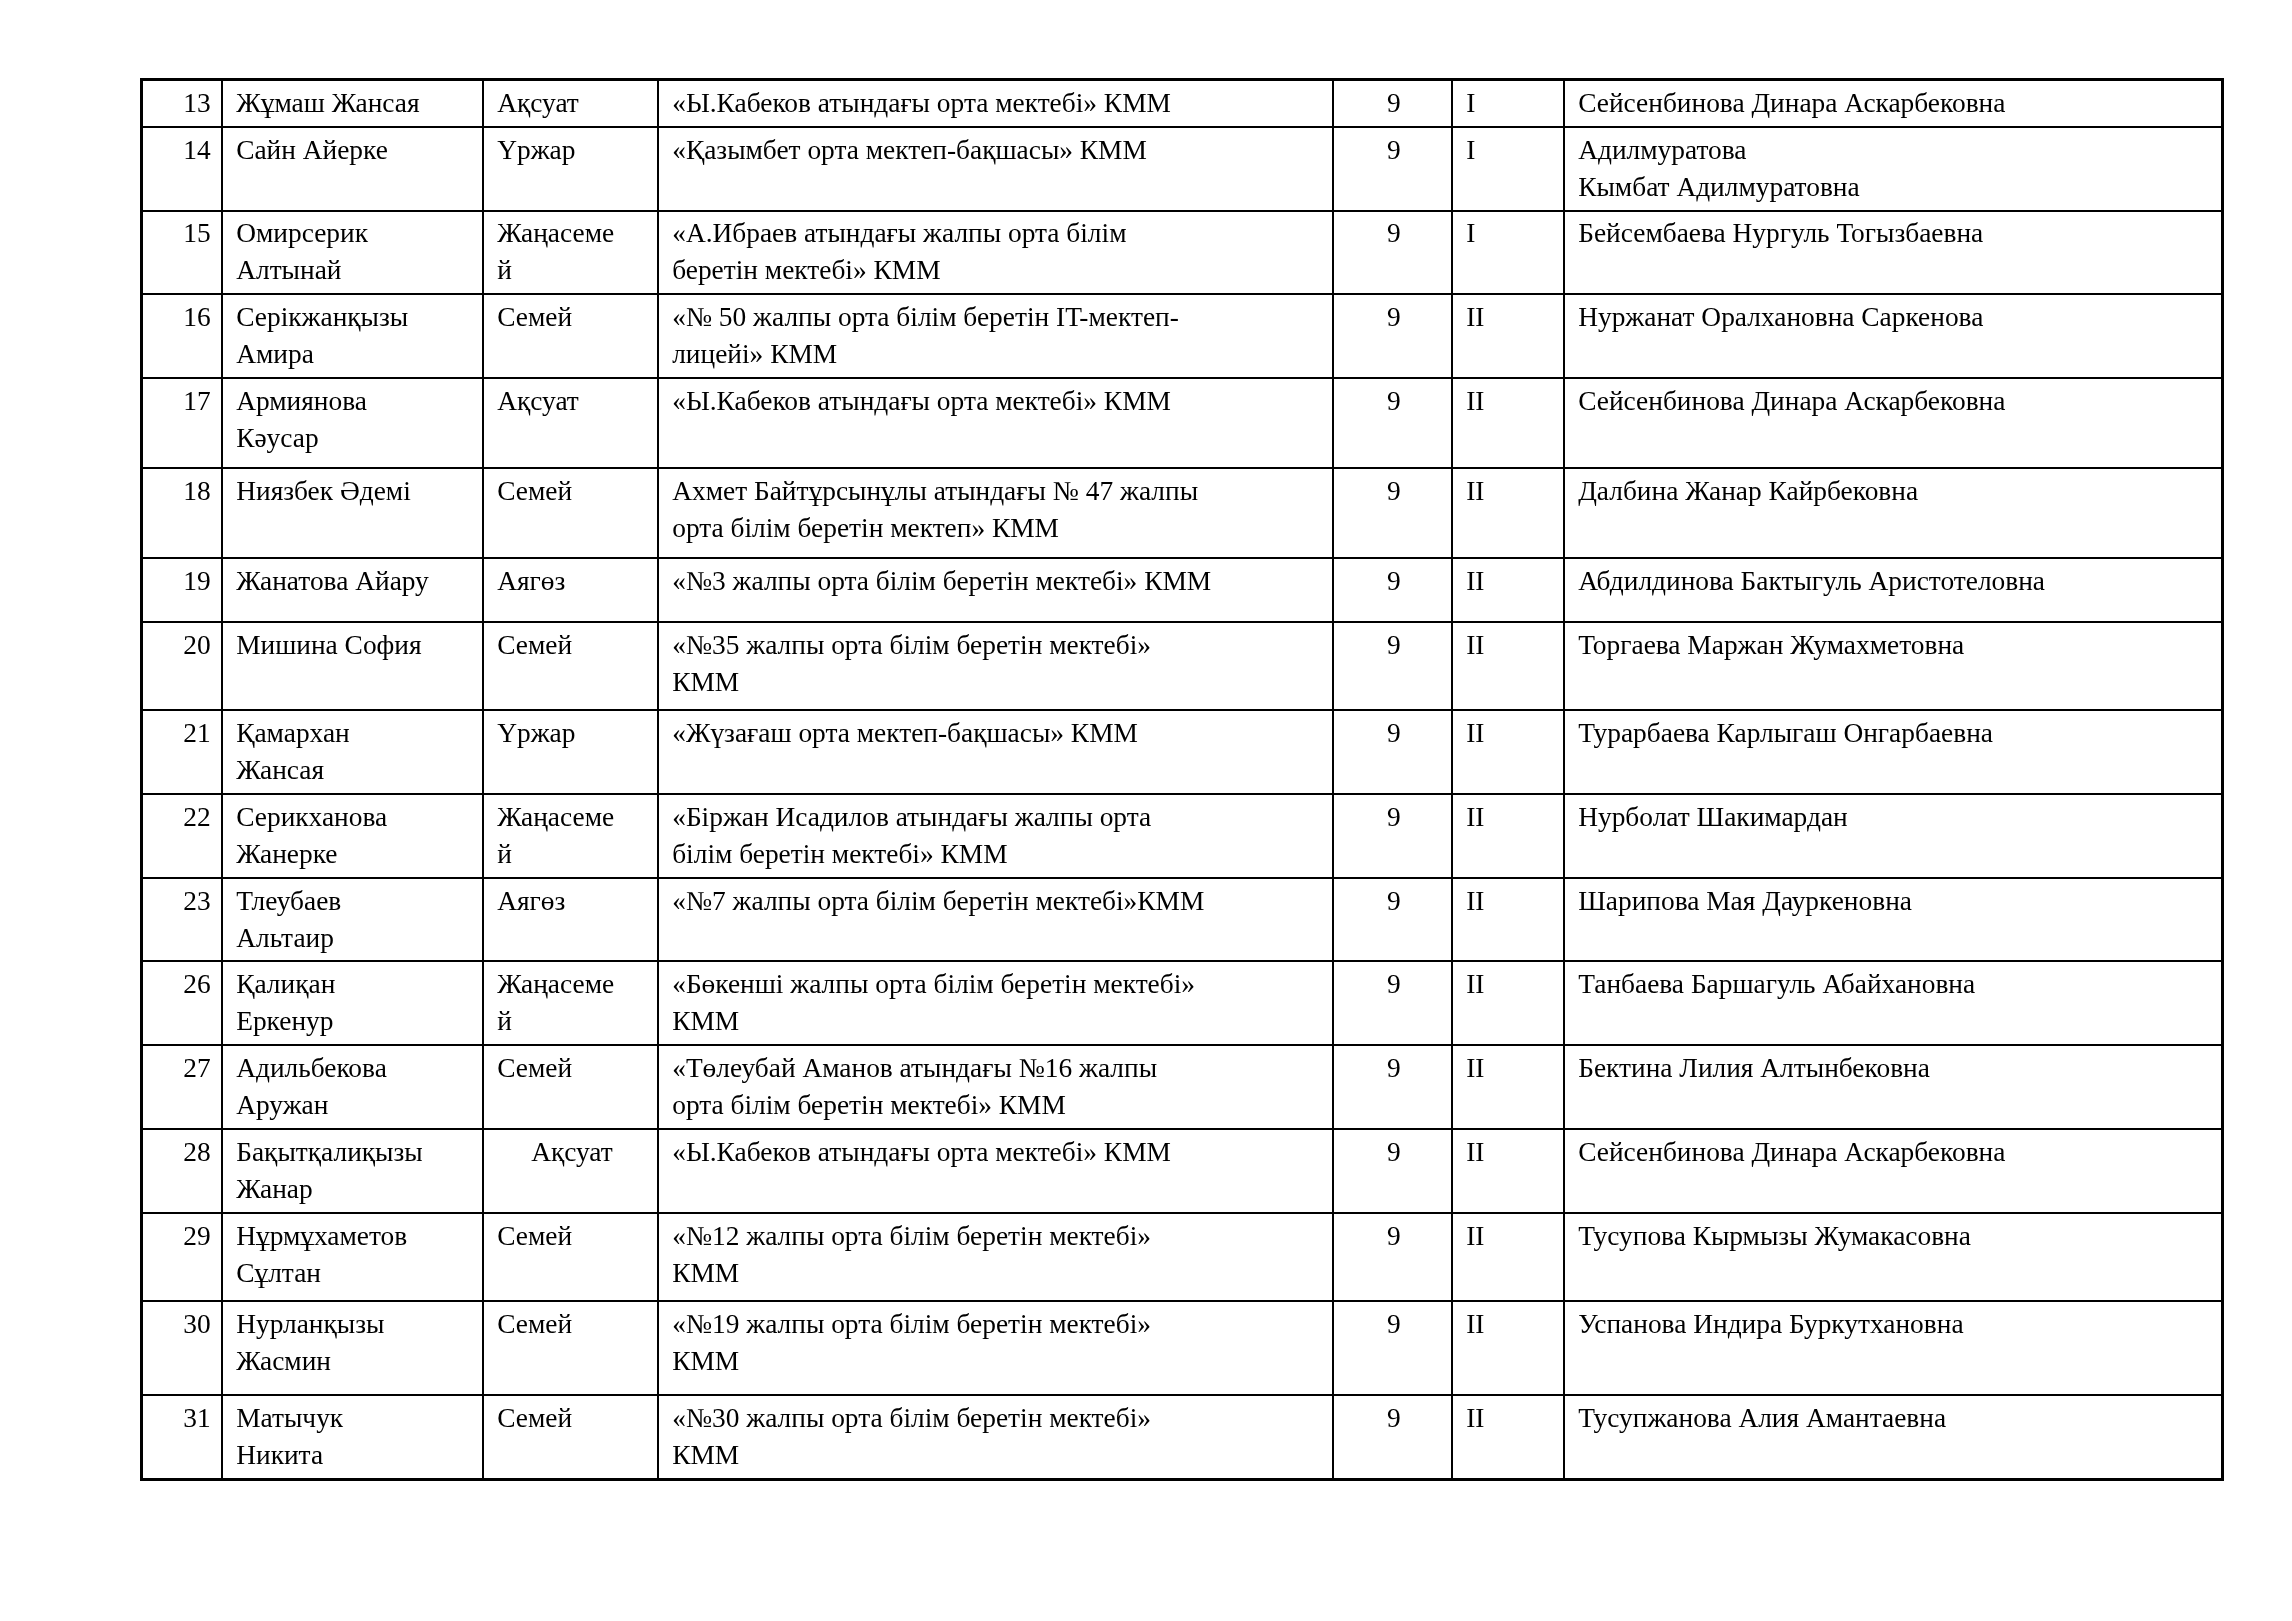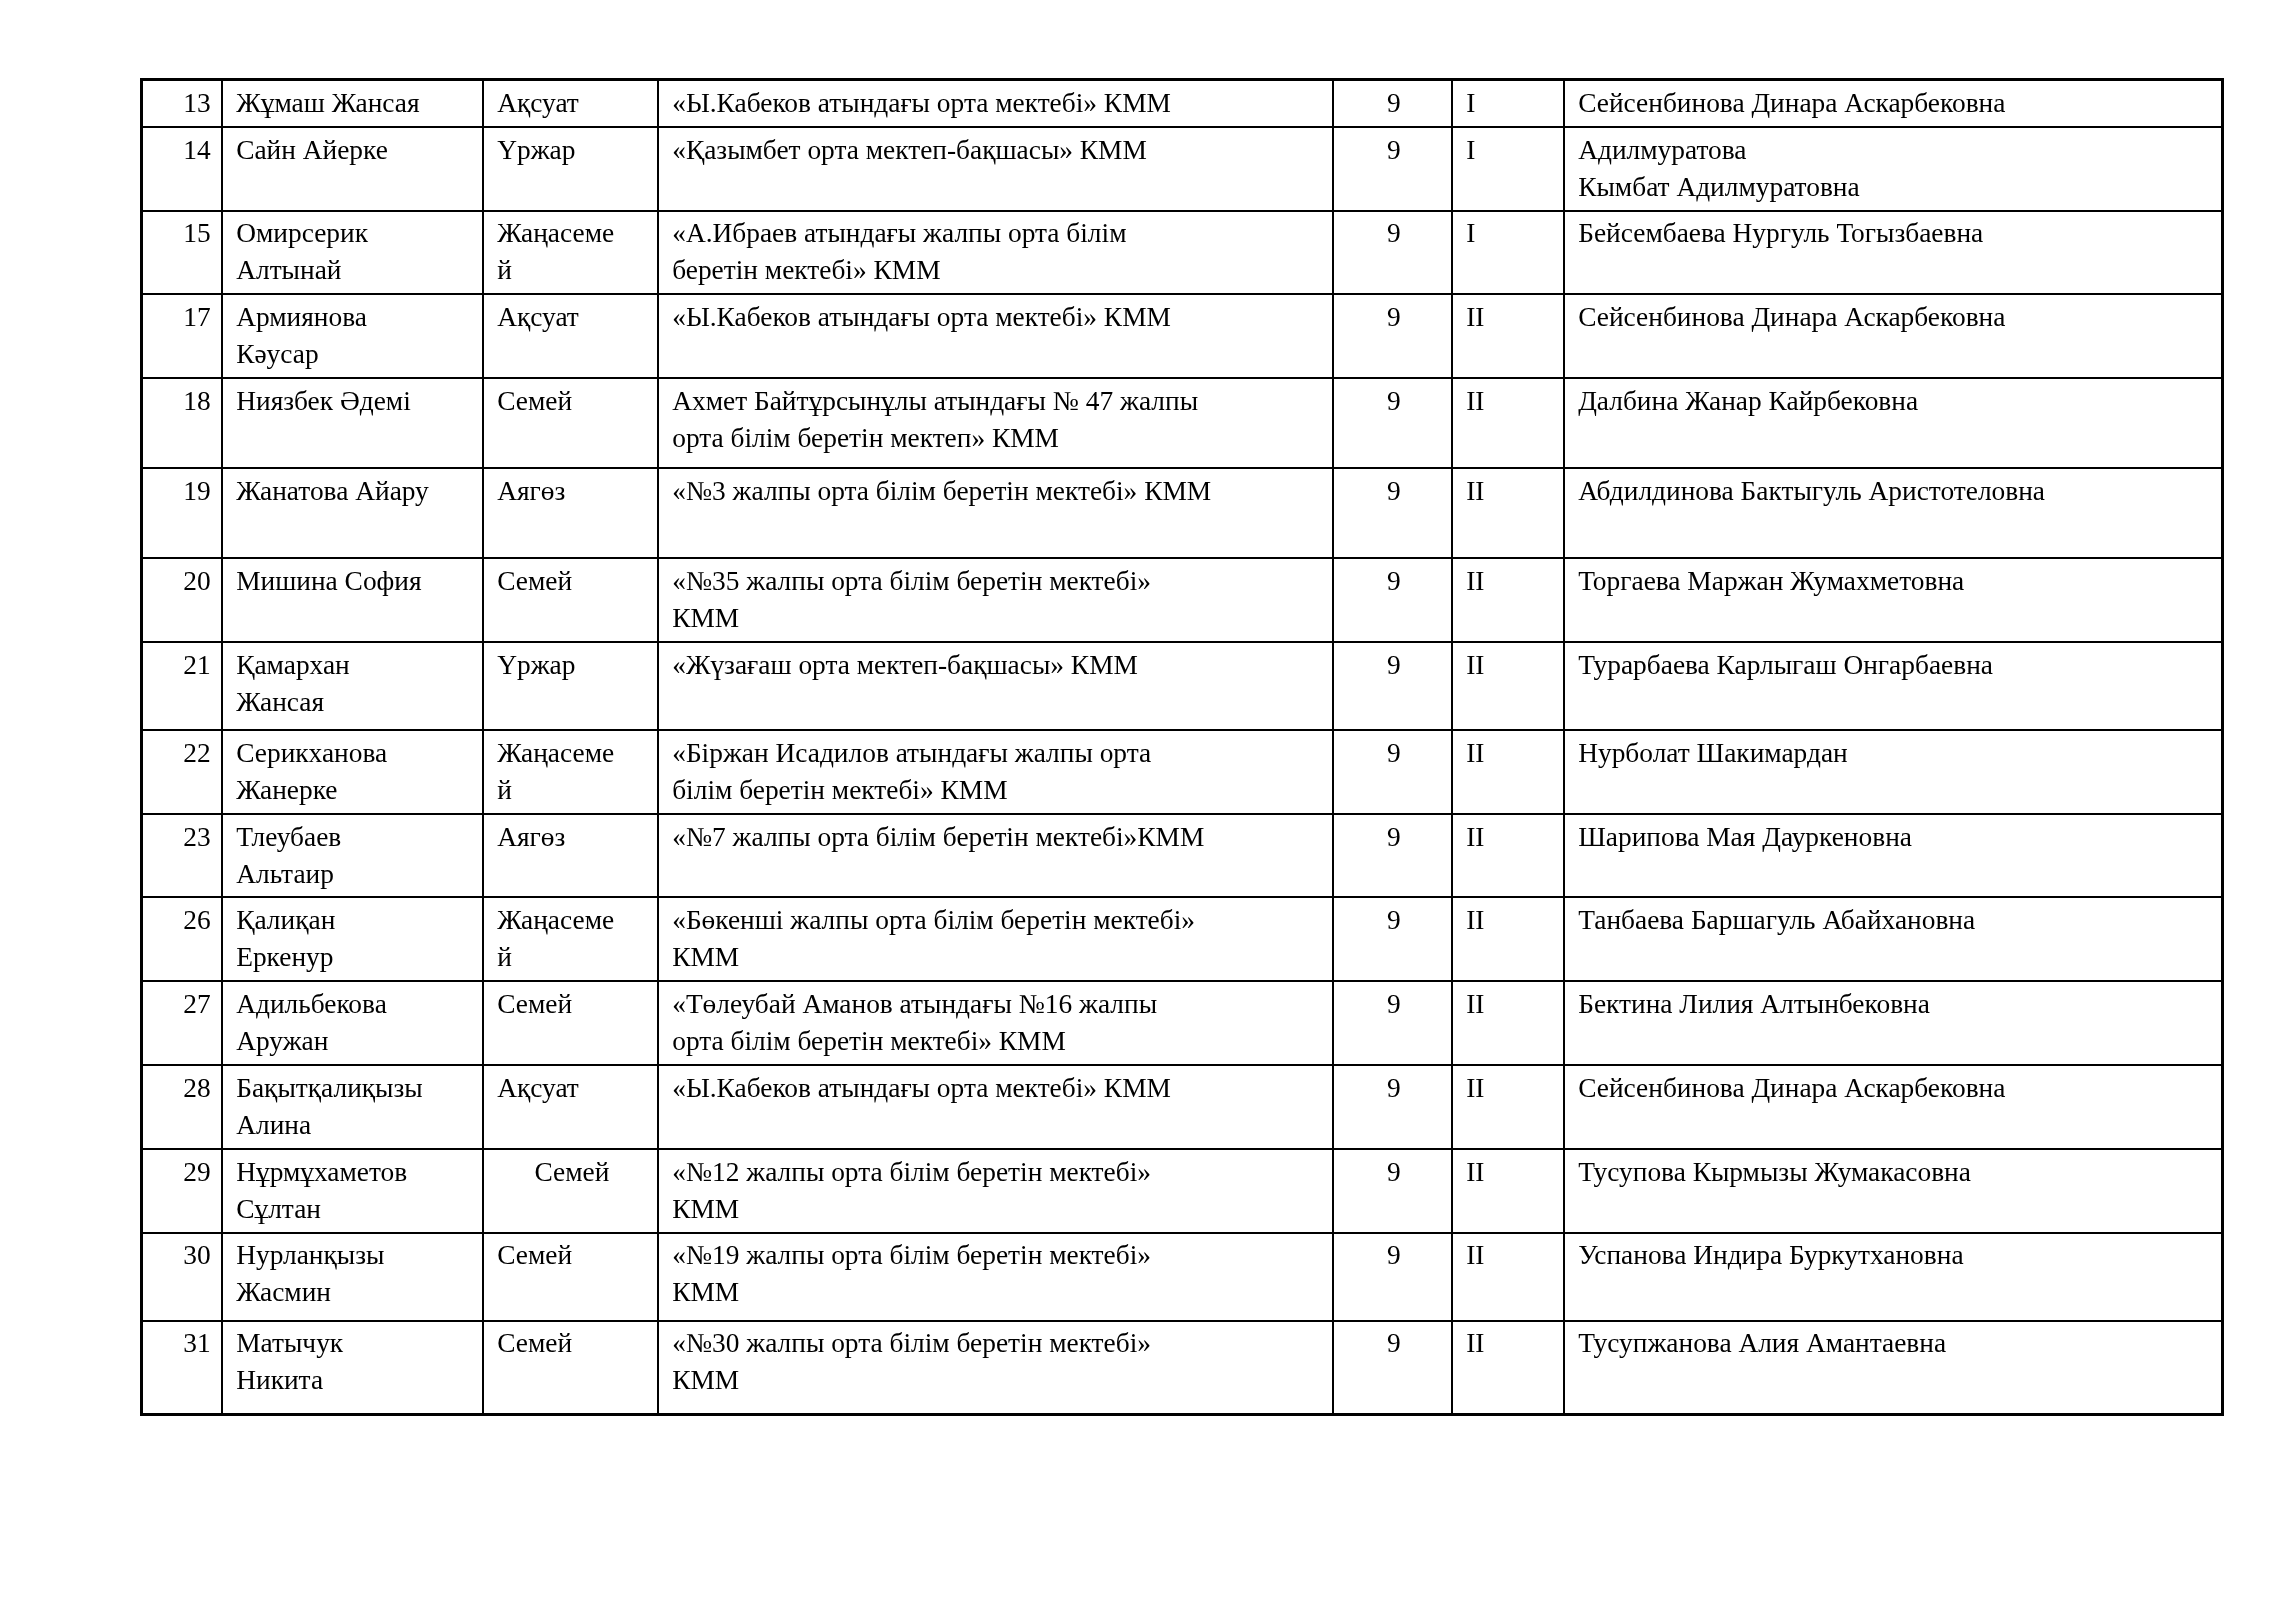--- a/index.html
+++ b/index.html
@@ -102,20 +102,31 @@
 Алтынай</td>
     <td class="c-city">Жаңасеме
 й</td>
     <td class="c-school">«А.Ибраев атындағы жалпы орта білім
 беретін мектебі» КММ</td>
     <td class="c-grade">9</td>
     <td class="c-rank">I</td>
     <td class="c-teacher">Бейсембаева Нургуль Тогызбаевна</td>
   </tr>
         <tr>
+    <td class="c-num">16</td>
+    <td class="c-name">Серікжанқызы
+Амира</td>
+    <td class="c-city">Семей</td>
+    <td class="c-school">«№ 50 жалпы орта білім беретін IT-мектеп-
+лицейі» КММ</td>
+    <td class="c-grade">9</td>
+    <td class="c-rank">II</td>
+    <td class="c-teacher">Нуржанат Оралхановна Саркенова</td>
+  </tr>
+        <tr>
     <td class="c-num">17</td>
     <td class="c-name">Армиянова
 Кәусар</td>
     <td class="c-city">Ақсуат</td>
     <td class="c-school">«Ы.Кабеков атындағы орта мектебі» КММ</td>
     <td class="c-grade">9</td>
     <td class="c-rank">II</td>
     <td class="c-teacher">Сейсенбинова Динара Аскарбековна</td>
   </tr>
         <tr>
@@ -198,21 +209,21 @@
     <td class="c-city">Семей</td>
     <td class="c-school">«Төлеубай Аманов атындағы №16 жалпы
 орта білім беретін мектебі» КММ</td>
     <td class="c-grade">9</td>
     <td class="c-rank">II</td>
     <td class="c-teacher">Бектина Лилия Алтынбековна</td>
   </tr>
         <tr>
     <td class="c-num">28</td>
     <td class="c-name">Бақытқалиқызы
-Алина</td>
+Жанар</td>
     <td class="c-city">Ақсуат</td>
     <td class="c-school">«Ы.Кабеков атындағы орта мектебі» КММ</td>
     <td class="c-grade">9</td>
     <td class="c-rank">II</td>
     <td class="c-teacher">Сейсенбинова Динара Аскарбековна</td>
   </tr>
         <tr>
     <td class="c-num">29</td>
     <td class="c-name">Нұрмұхаметов
 Сұлтан</td>

